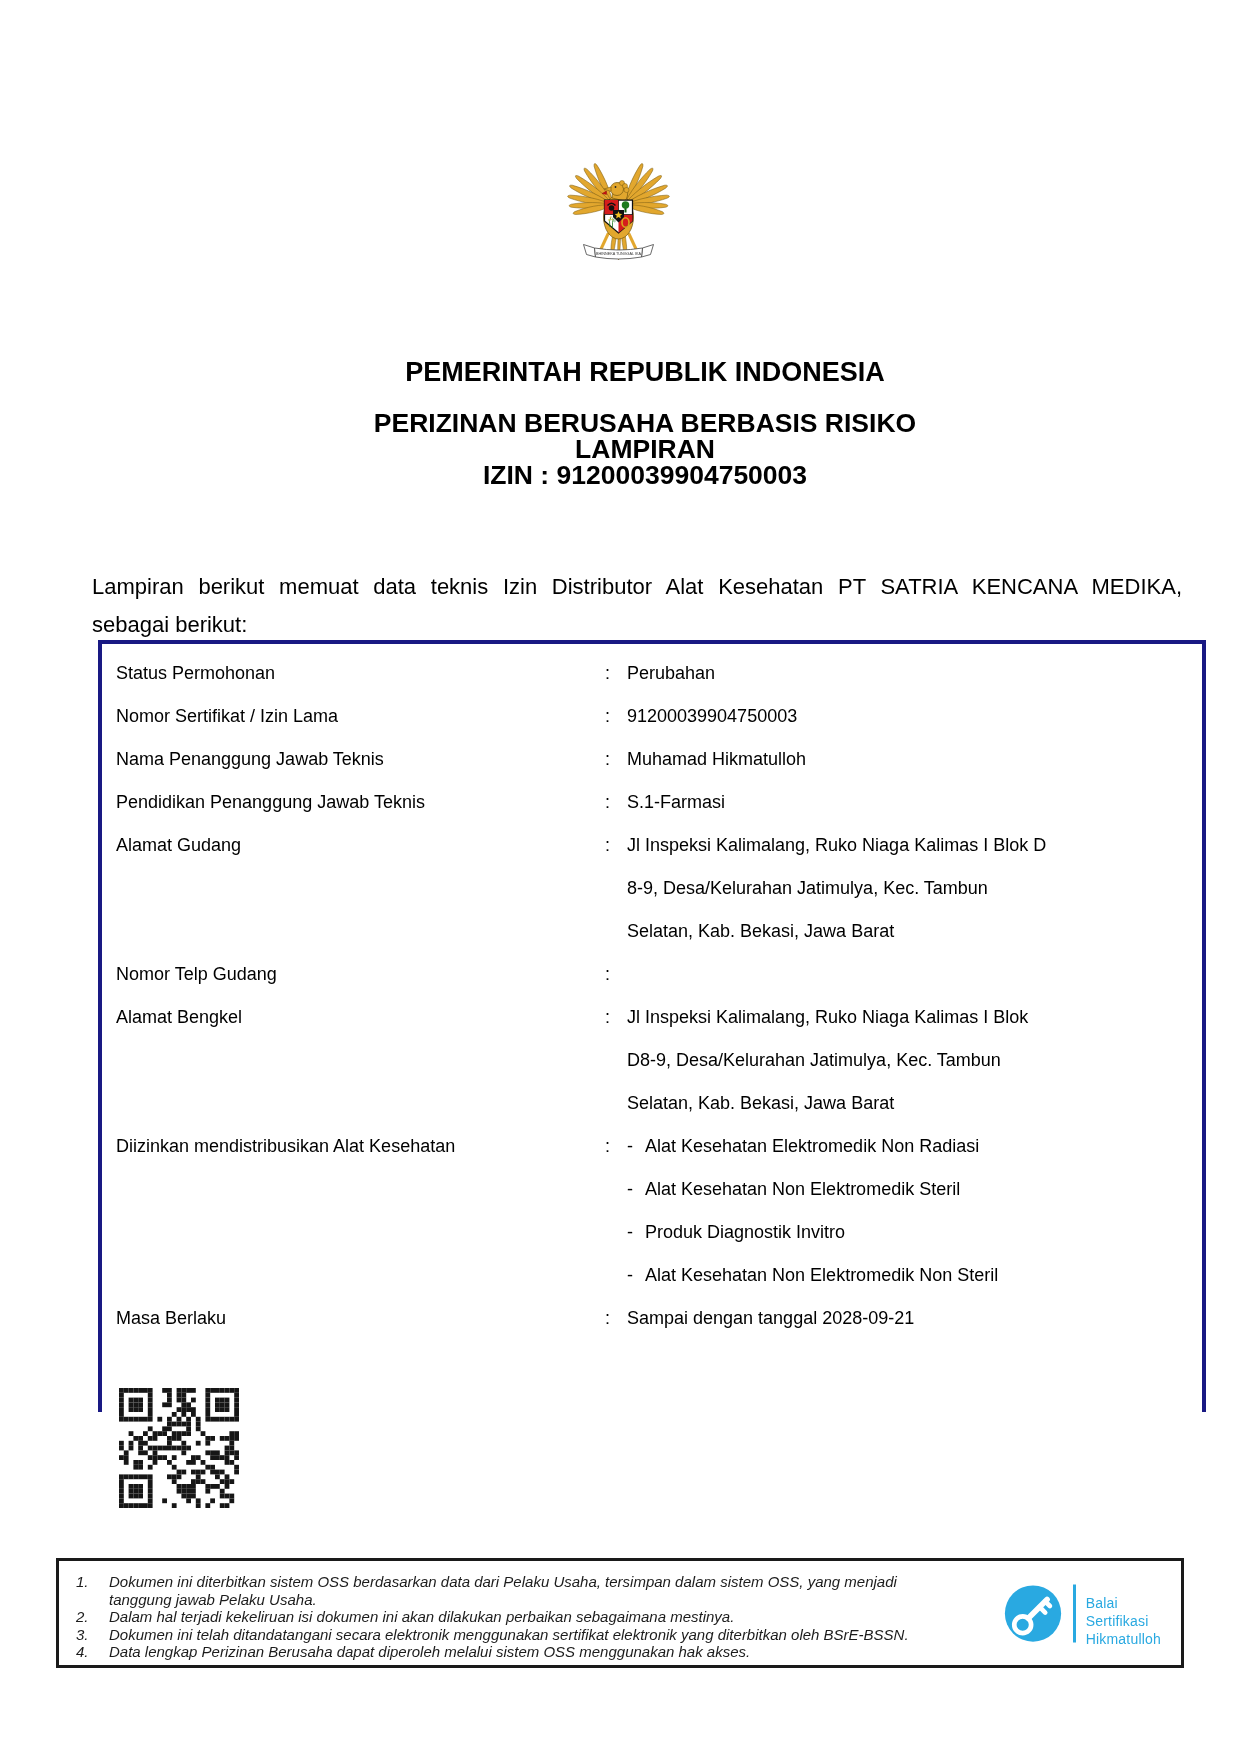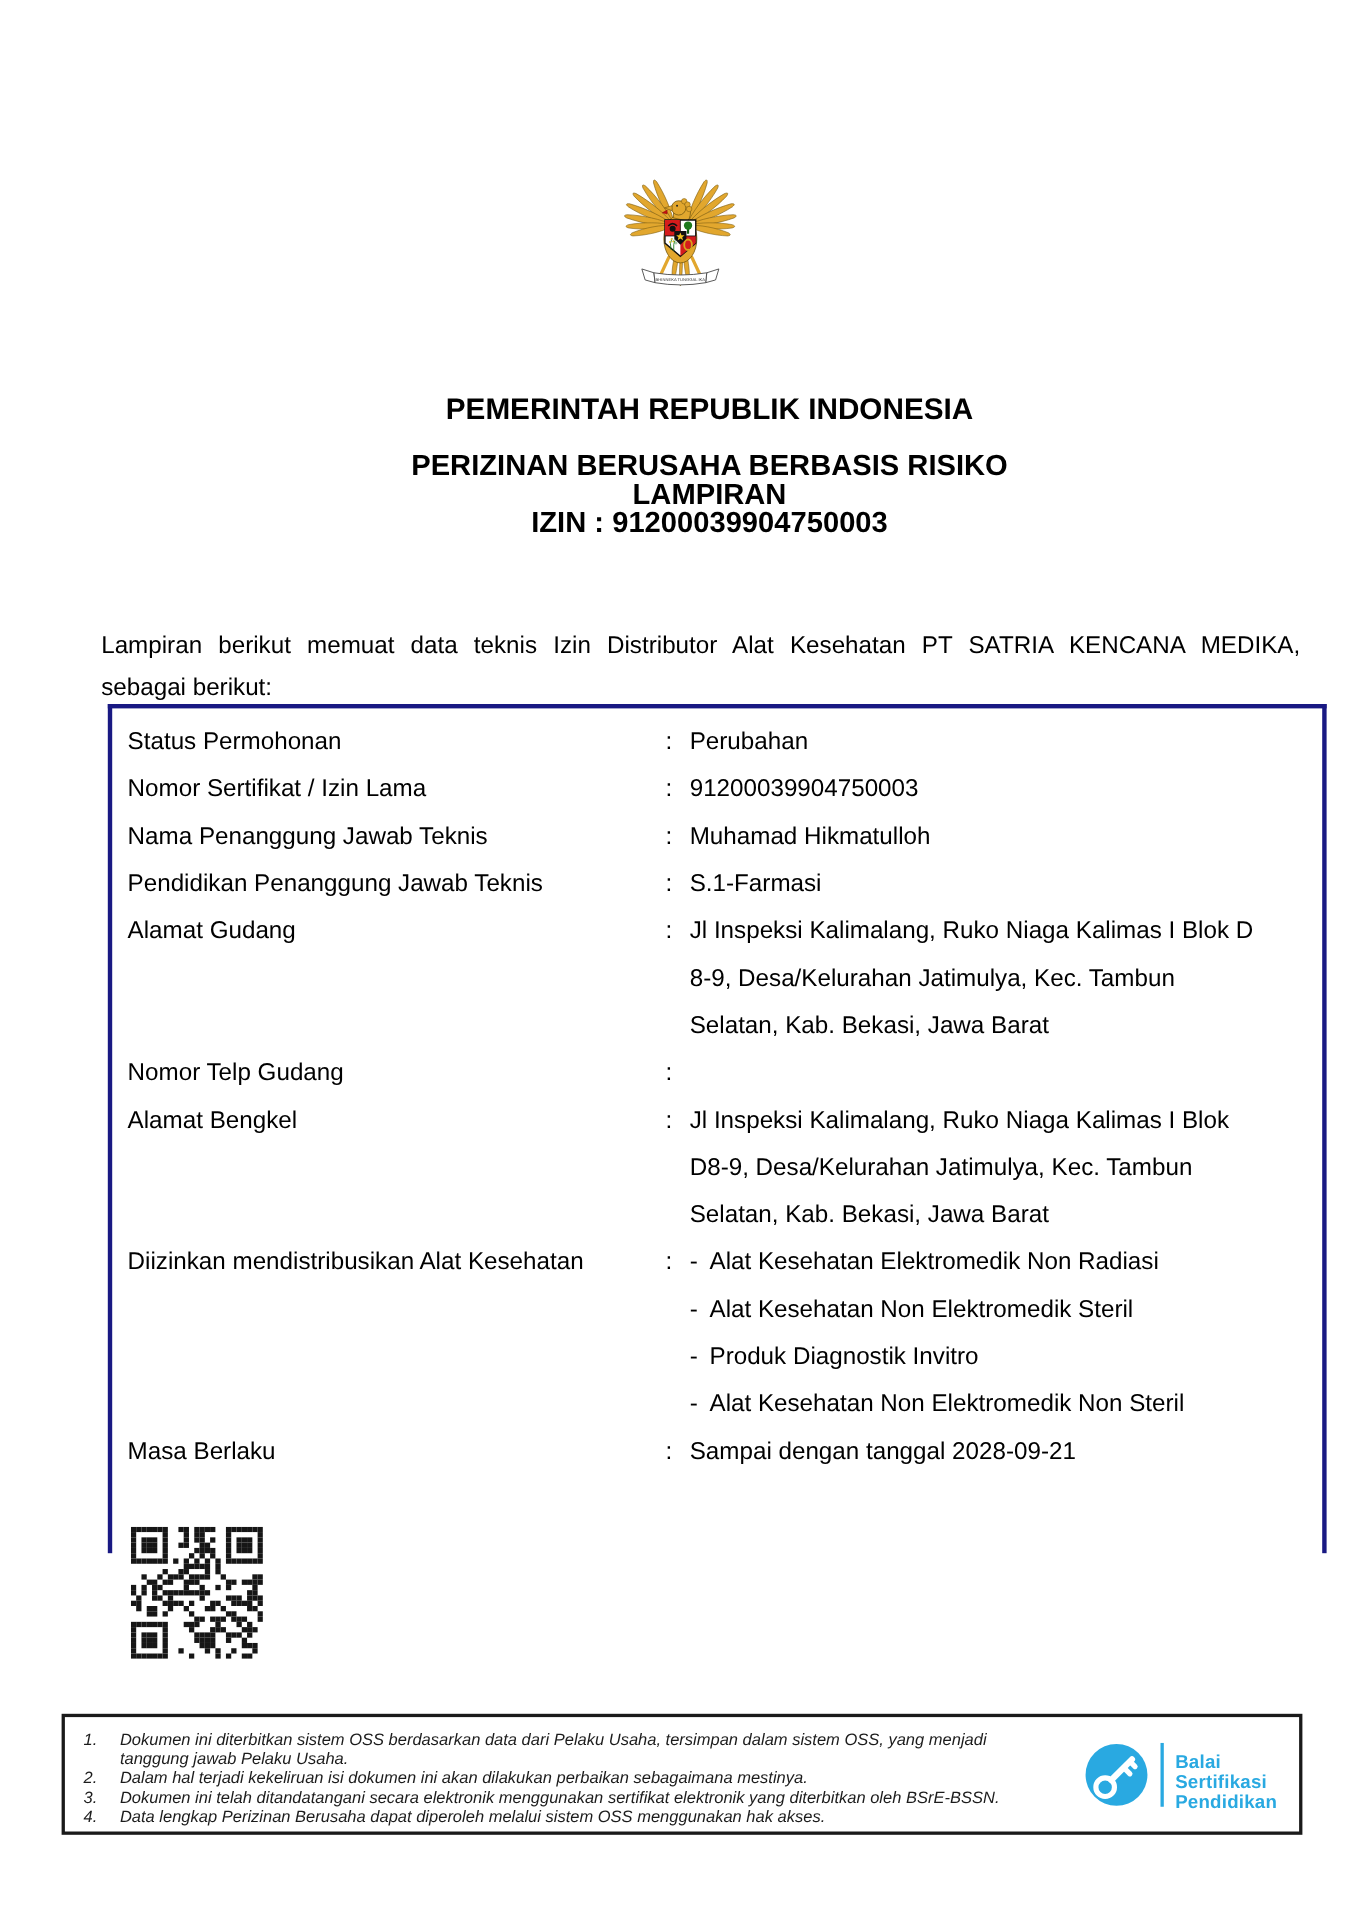--- a/index.html
+++ b/index.html
@@ -34,21 +34,21 @@
   .data-table{
     left:98px;top:640px;width:1086px;height:760px;
     border-top:4px solid var(--navy);
     border-left:4px solid var(--navy);
     border-right:4px solid var(--navy);
     box-sizing:content-box;
     padding:8px 0 0 14px;
   }
   .trow{
     display:grid;grid-template-columns:489px 22px 1fr;
-    font-size:22px;line-height:43px;align-items:start;
+    font-size:18px;line-height:43px;align-items:start;
   }
   .tlabel{white-space:nowrap;}
   .tcolon{}
   .tvalue{}
   .tvalue .vline{display:block;}
   .tvalue .litem{display:block;}
   .tvalue .dash{display:inline-block;width:18px;}
 
   
   .qr{left:119px;top:1388px;width:120px;height:120px;}
@@ -65,21 +65,21 @@
   .note-row{display:grid;grid-template-columns:33px 1fr;}
   .note-num{}
   .note-text{}
   .bse-logo{
     position:absolute;right:20px;top:50%;transform:translateY(-50%);
     display:flex;align-items:center;gap:10px;
   }
   .bse-circle{width:60px;height:60px;flex:0 0 auto;}
   .bse-divider{width:3px;height:58px;background:var(--bse-blue);flex:0 0 auto;}
   .bse-text{
-    color:var(--bse-blue);font-weight:bold;font-size:17px;line-height:18px;
+    color:var(--bse-blue);font-weight:normal;font-size:14px;line-height:18px;
     letter-spacing:0.2px;
     margin-top:15px;
   }
 </style>
 </head>
 <body>
 
 <div class="abs emblem">
   <svg width="125" height="124" viewBox="0 0 250 232" preserveAspectRatio="xMidYMid meet">
     <g id="left-wing">
@@ -552,16 +552,16 @@
       <circle cx="32" cy="32" r="30" fill="#29A9E1"></circle>
       <circle cx="21" cy="44" r="9" fill="none" stroke="#ffffff" stroke-width="5"></circle>
       <line x1="27" y1="37" x2="47" y2="17" stroke="#ffffff" stroke-width="6" stroke-linecap="round"></line>
       <line x1="39" y1="25" x2="45" y2="31" stroke="#ffffff" stroke-width="5" stroke-linecap="round"></line>
       <line x1="45" y1="19" x2="50" y2="24" stroke="#ffffff" stroke-width="5" stroke-linecap="round"></line>
     </svg>
     <div class="bse-divider"></div>
     <div class="bse-text">
       <div>Balai</div>
       <div>Sertifikasi</div>
-      <div>Pendidikan</div>
+      <div>Hikmatulloh</div>
     </div>
   </div>
 </div>
 
 </body></html>

